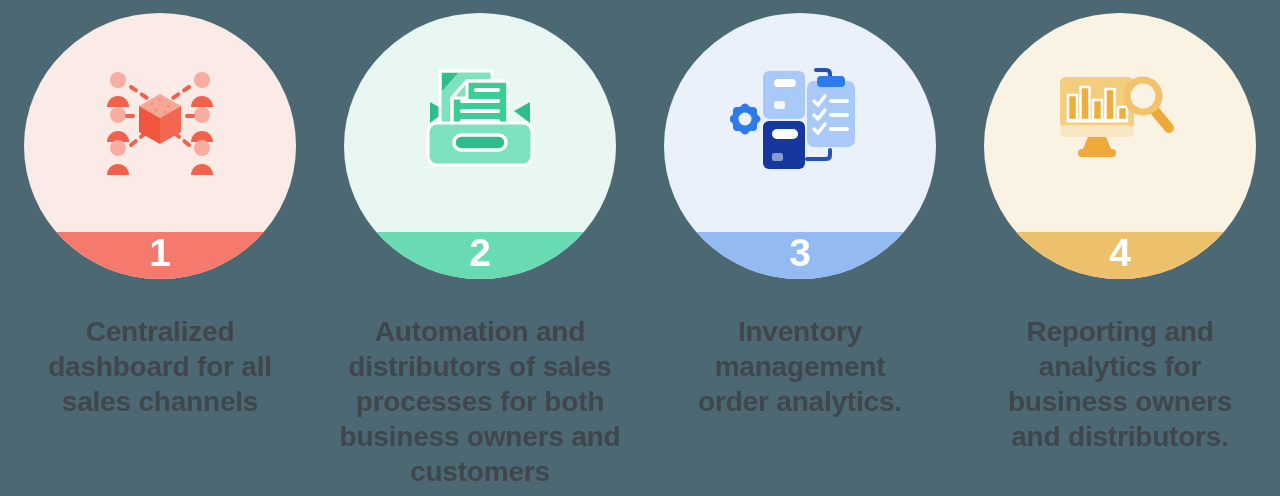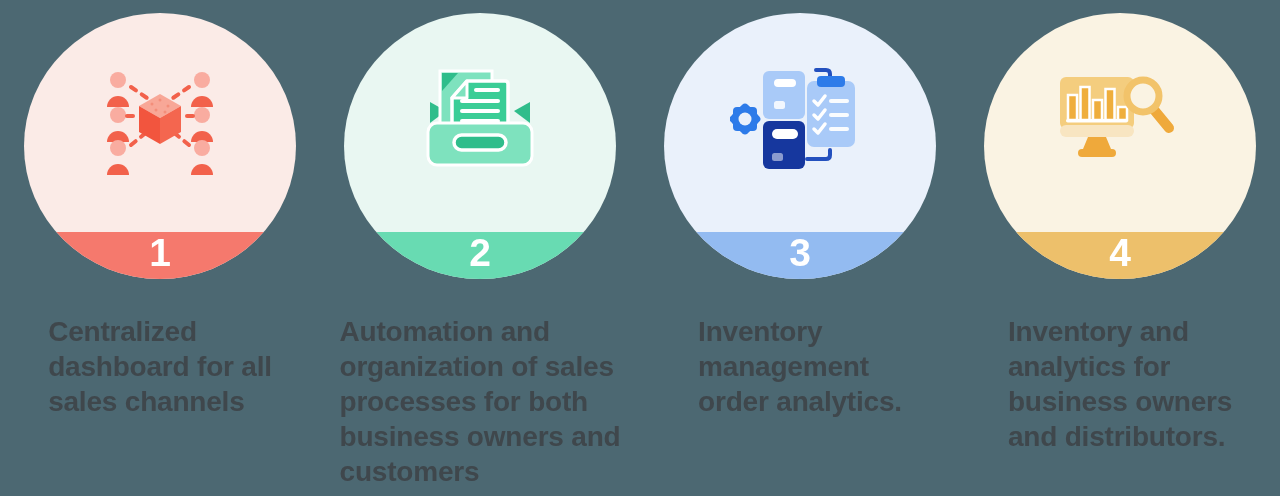--- a/index.html
+++ b/index.html
@@ -22,21 +22,21 @@
   .band{
     position:absolute;left:0;right:0;bottom:0;height:47px;
     background:var(--band,#999);
     display:flex;align-items:center;justify-content:center;
     padding-bottom:6px;box-sizing:border-box;
   }
   .band .num{
     color:#fff;font-size:39px;font-weight:600;line-height:1;
   }
   .caption{
-    margin-top:35px;text-align:left;white-space:pre-line;
+    margin-top:35px;text-align:center;white-space:pre-line;
     font-size:28px;line-height:35px;font-weight:600;
     color:var(--text-color,#3F474C);letter-spacing:-0.2px;
   }
 </style>
 </head>
 <body style="background-color: rgb(76, 104, 114);">
 
 <div class="canvas">
 
   <div class="col" style="--circle-bg: #FBEBE7; --band: #F5796D;">
@@ -102,21 +102,21 @@
           </g>
           <rect x="18" y="58" width="104" height="42" rx="9" fill="#7EE2BE" stroke="#FFFFFF" stroke-width="3"></rect>
           <rect x="44" y="70" width="52" height="15" rx="7.5" fill="#2FBD8B" stroke="#FFFFFF" stroke-width="3.5"></rect>
         </svg>
       </div>
       <div class="band">
         <span class="num">2</span>
       </div>
     </div>
     <div class="caption">Automation and
-organization of sales
+distributors of sales
 processes for both
 business owners and
 customers</div>
   </div>
 
   <div class="col" style="--circle-bg: #EAF1FB; --band: #93BBF1;">
     <div class="circle">
       <div class="icon-wrap">
         <svg width="140" height="115" viewBox="0 0 140 115" aria-hidden="true">
           <g transform="translate(15,56)" fill="#2D7BE9">
@@ -175,19 +175,19 @@
           <polygon points="38,72 56,72 61,84 33,84" fill="#EFA93B"></polygon>
           <rect x="28" y="84" width="38" height="8" rx="4" fill="#EFA93B"></rect>
           <line x1="105" y1="46" x2="119" y2="63" stroke="#EFA93B" stroke-width="10" stroke-linecap="round"></line>
           <circle cx="93" cy="31" r="16" fill="#FAF3E3" stroke="#F2C36A" stroke-width="7"></circle>
         </svg>
       </div>
       <div class="band">
         <span class="num">4</span>
       </div>
     </div>
-    <div class="caption">Inventory and
+    <div class="caption">Reporting and
 analytics for
 business owners
 and distributors.</div>
   </div>
 
 </div>
 
 </body></html>

